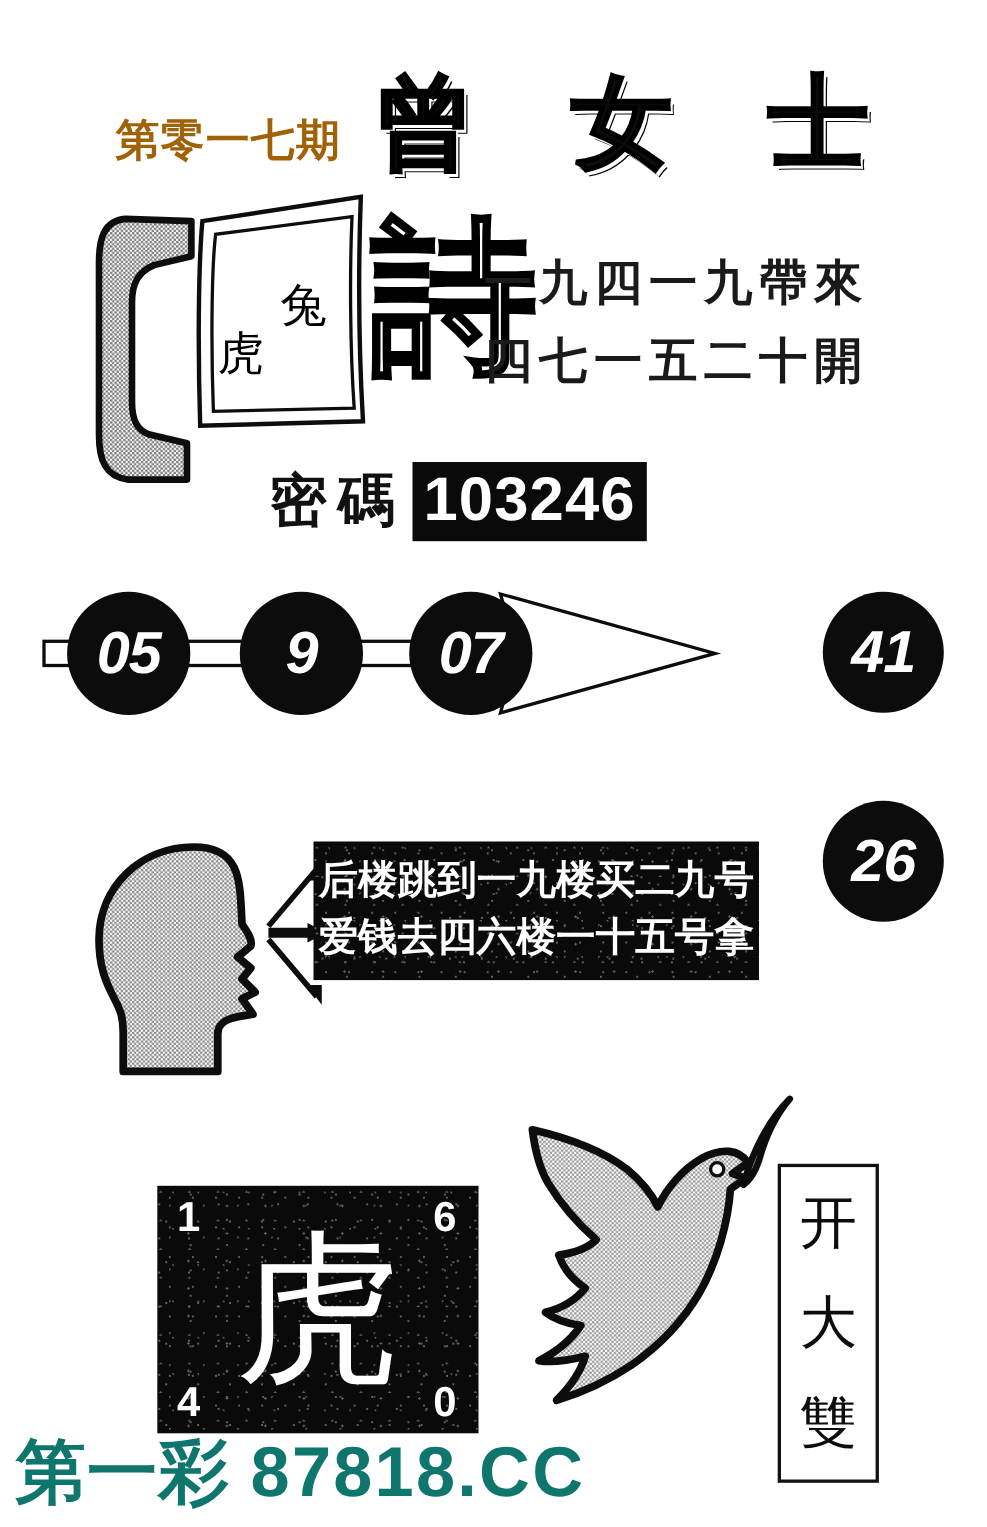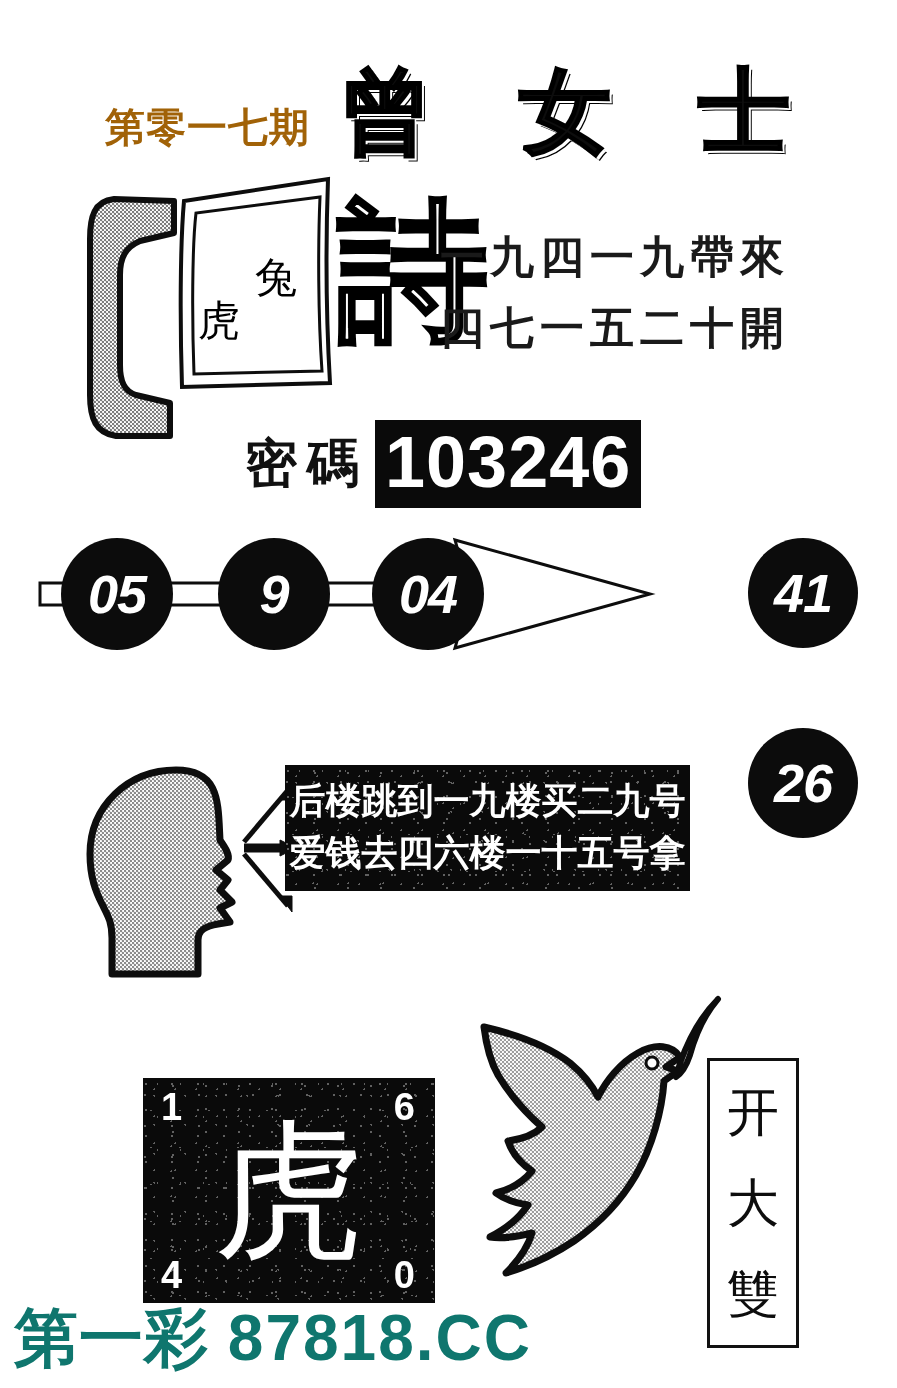--- a/index.html
+++ b/index.html
@@ -88,21 +88,21 @@
   #password-label {
     font-size: 52px;
     font-weight: bold;
     letter-spacing: 10px;
     color: #111;
     margin-right: 6px;
   }
   #password-value {
     background: #0a0a0a;
     color: #ffffff;
-    font-size: 72px;
+    font-size: 56px;
     font-weight: bold;
     letter-spacing: 1px;
     padding: 6px 10px 10px 10px;
     line-height: 1;
   }
 
   
   .ball {
     position: absolute;
     border-radius: 50%;
@@ -268,21 +268,21 @@
     <span class="nosel" id="password-value">103246</span>
   </div>
 
   <svg class="abs" id="arrow-svg" width="700" height="150" viewBox="0 0 700 150">
     <rect x="40" y="63" width="560" height="22" fill="#ffffff" stroke="#0d0d0d" stroke-width="3"></rect>
     <path d="M455 20 L650 74 L455 128 L470 74 Z" fill="#ffffff" stroke="#0d0d0d" stroke-width="3"></path>
   </svg>
 
   <div class="ball ball-main" style="left:61px;  top:538px;">05</div>
   <div class="ball ball-main" style="left:218px; top:538px;">9</div>
-  <div class="ball ball-main" style="left:372px; top:538px;">04</div>
+  <div class="ball ball-main" style="left:372px; top:538px;">07</div>
 
   <div class="ball ball-side" style="left:748px; top:538px;">41</div>
   <div class="ball ball-side" style="left:748px; top:728px;">26</div>
 
   <div class="abs" id="head-figure">
     <svg width="215" height="222" viewBox="0 0 215 222">
       <defs>
         <pattern id="halftone2" width="4" height="4" patternUnits="userSpaceOnUse">
           <rect width="4" height="4" fill="#ffffff"></rect>
           <circle cx="1" cy="1" r="1.25" fill="#8a8a8a"></circle>

